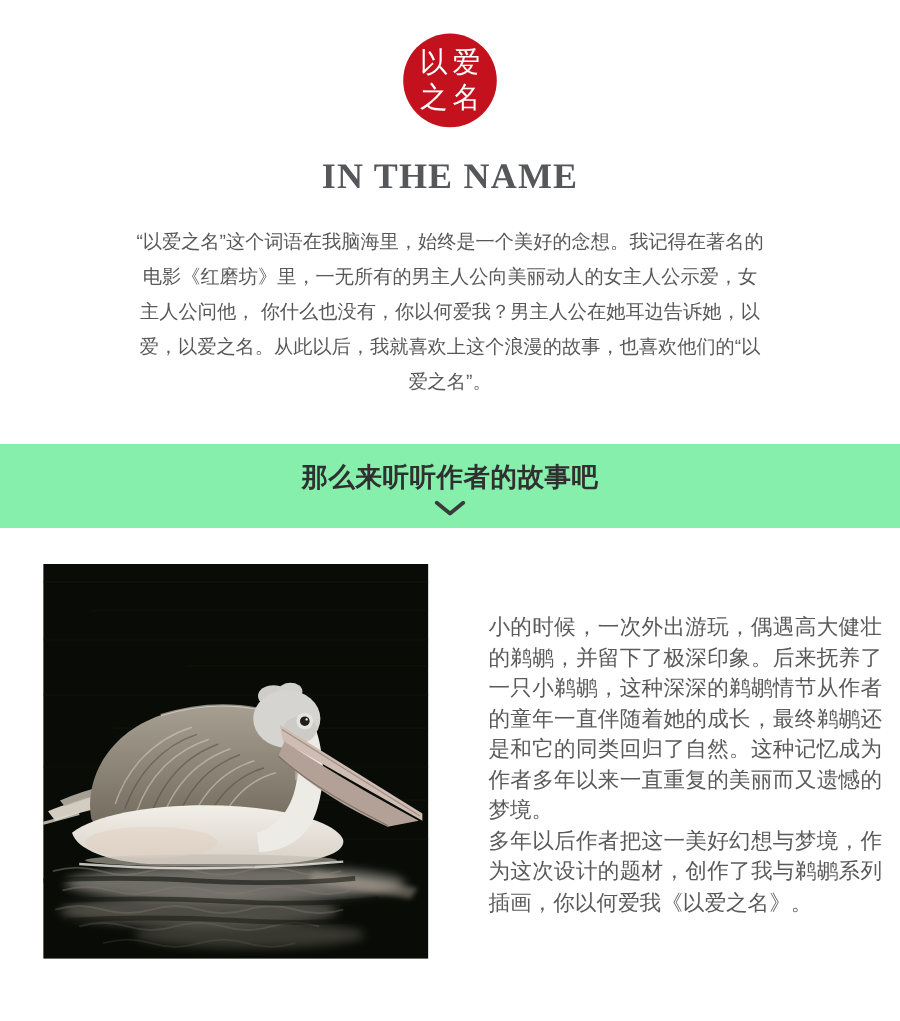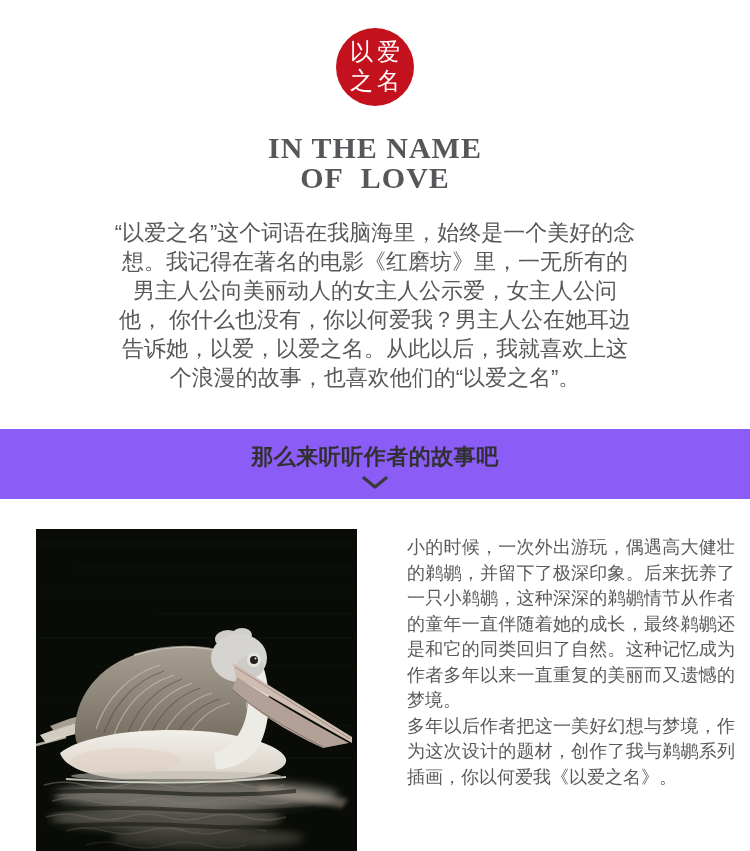--- a/index.html
+++ b/index.html
@@ -38,45 +38,45 @@
     font-size:30px;
     line-height:30px;
     letter-spacing:1px;
     color:#56575a;
   }
   .title span{display:block;}
   .intro{
     width:527px;
     margin:25px auto 0;
     text-align:center;
-    font-size:22px;
+    font-size:16px;
     line-height:29px;
     color:#585858;
   }
   
   .banner{
     margin-top:37px;
     height:70px;
-    background:#8b5cf6;
+    background:#86efac;
     display:flex;flex-direction:column;align-items:center;
     padding-top:0;box-sizing:border-box;
   }
   .banner h2{
     margin:13px 0 4px;
     font-size:22px;
     font-weight:bold;
     color:#303030;
     letter-spacing:0.5px;
   }
   .banner .chev{display:block;}
   
   .story{
     margin-top:30px;
     display:flex;
-    align-items:flex-start;
+    align-items:center;
     padding:0 0 22px 36px;
   }
   .photo{
     width:321px;height:329px;
     flex:0 0 auto;
     line-height:0;
   }
   .story-text{
     margin-left:50px;
     margin-top:6px;
@@ -97,21 +97,20 @@
     <div class="logo-grid">
       <span>以</span>
       <span>爱</span>
       <span>之</span>
       <span>名</span>
     </div>
   </div>
 
   <h1 class="title">
     <span>IN THE NAME</span>
-    <span>OF&nbsp; LOVE</span>
   </h1>
 
   <p class="intro">“以爱之名”这个词语在我脑海里，始终是一个美好的念想。我记得在著名的电影《红磨坊》里，一无所有的男主人公向美丽动人的女主人公示爱，女主人公问他， 你什么也没有，你以何爱我？男主人公在她耳边告诉她，以爱，以爱之名。从此以后，我就喜欢上这个浪漫的故事，也喜欢他们的“以爱之名”。</p>
 
   <div class="banner">
     <h2>那么来听听作者的故事吧</h2>
     <svg class="chev" width="28" height="14" viewBox="0 0 28 14">
       <polyline points="3,2 14,11 25,2" fill="none" stroke="#3a3a3a" stroke-width="3.2" stroke-linecap="round" stroke-linejoin="round"></polyline>
     </svg>
   </div>

